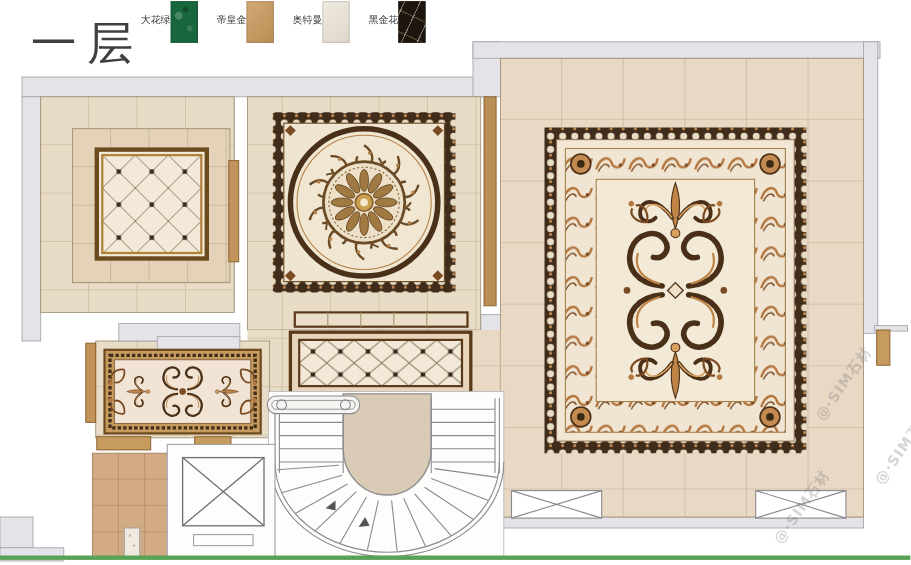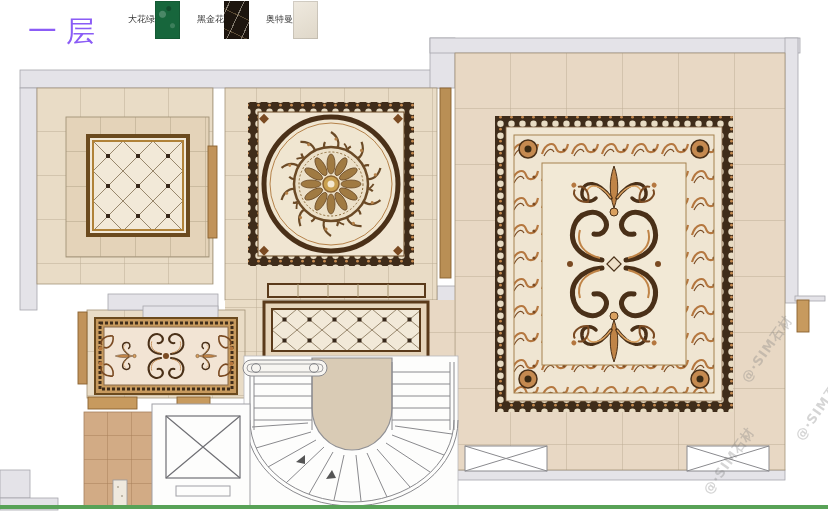--- a/index.html
+++ b/index.html
@@ -1,20 +1,20 @@
 <!DOCTYPE html>
 <html><head>
 <meta charset="utf-8">
 <style>
   html,body{margin:0;padding:0;background:#fff;}
   #stage{position:relative;width:828px;height:514px;background:#ffffff;overflow:hidden;
          font-family:"DejaVu Sans","Liberation Sans",sans-serif;}
   #plan-svg{position:absolute;left:0;top:0;}
   .page-title{position:absolute;left:28px;top:12px;font-family:"DejaVu Serif","Liberation Serif",serif;
-      font-size:29px;color:#8b5cf6;letter-spacing:9px;font-weight:500;}
+      font-size:42px;color:#404040;letter-spacing:9px;font-weight:500;}
   .legend{position:absolute;left:128px;top:0;display:flex;gap:17px;}
   .legend-item{width:52px;display:flex;flex-direction:row;align-items:center;}
   .legend-label{font-size:9px;color:#3a3a3a;height:11px;line-height:11px;white-space:nowrap;}
   .swatch{width:38px;height:38px;margin-top:1px;box-shadow:0 0 0 1px rgba(0,0,0,.12) inset;}
   .sw-0{background-image:radial-gradient(circle at 30% 35%,rgba(255,255,255,.22) 0 3px,transparent 4px),
         radial-gradient(circle at 70% 65%,rgba(255,255,255,.16) 0 2px,transparent 3px),
         radial-gradient(circle at 55% 20%,rgba(0,0,0,.25) 0 2px,transparent 3px);}
   .sw-1{background-image:linear-gradient(135deg,rgba(255,255,255,.15),rgba(0,0,0,.08));}
   .sw-2{background-image:linear-gradient(150deg,rgba(255,255,255,.3),rgba(0,0,0,.04));}
   .sw-3{background-image:repeating-linear-gradient(115deg,transparent 0 5px,rgba(255,248,230,.45) 5px 6px,transparent 6px 13px),
@@ -33,26 +33,30 @@
 <div id="stage">
 
   <div class="page-title">一层</div>
 
   <div class="legend">
     <div class="legend-item">
       <span class="legend-label">大花绿</span>
       <span class="swatch sw-0" style="background-color: rgb(23, 102, 60);"></span>
     </div>
     <div class="legend-item">
-      <span class="legend-label">黑金花</span>
-      <span class="swatch sw-3" style="background-color: rgb(29, 21, 14);"></span>
+      <span class="legend-label">帝皇金</span>
+      <span class="swatch sw-1" style="background-color: rgb(201, 153, 92);"></span>
     </div>
     <div class="legend-item">
       <span class="legend-label">奥特曼</span>
       <span class="swatch sw-2" style="background-color: rgb(232, 224, 209);"></span>
+    </div>
+    <div class="legend-item">
+      <span class="legend-label">黑金花</span>
+      <span class="swatch sw-3" style="background-color: rgb(29, 21, 14);"></span>
     </div>
   </div>
 
   <svg id="plan-svg" width="828" height="514" viewBox="0 0 828 514">
     <defs>
       <pattern id="pGridA" width="44" height="44" patternUnits="userSpaceOnUse" x="37" y="88">
         <rect width="44" height="44" fill="#e9dcc6"></rect>
         <path d="M44,0 V44 M0,44 H44" stroke="#bdaf97" stroke-width="1" fill="none"></path>
       </pattern>
       <pattern id="pGridC" width="56" height="56" patternUnits="userSpaceOnUse" x="455" y="53">

